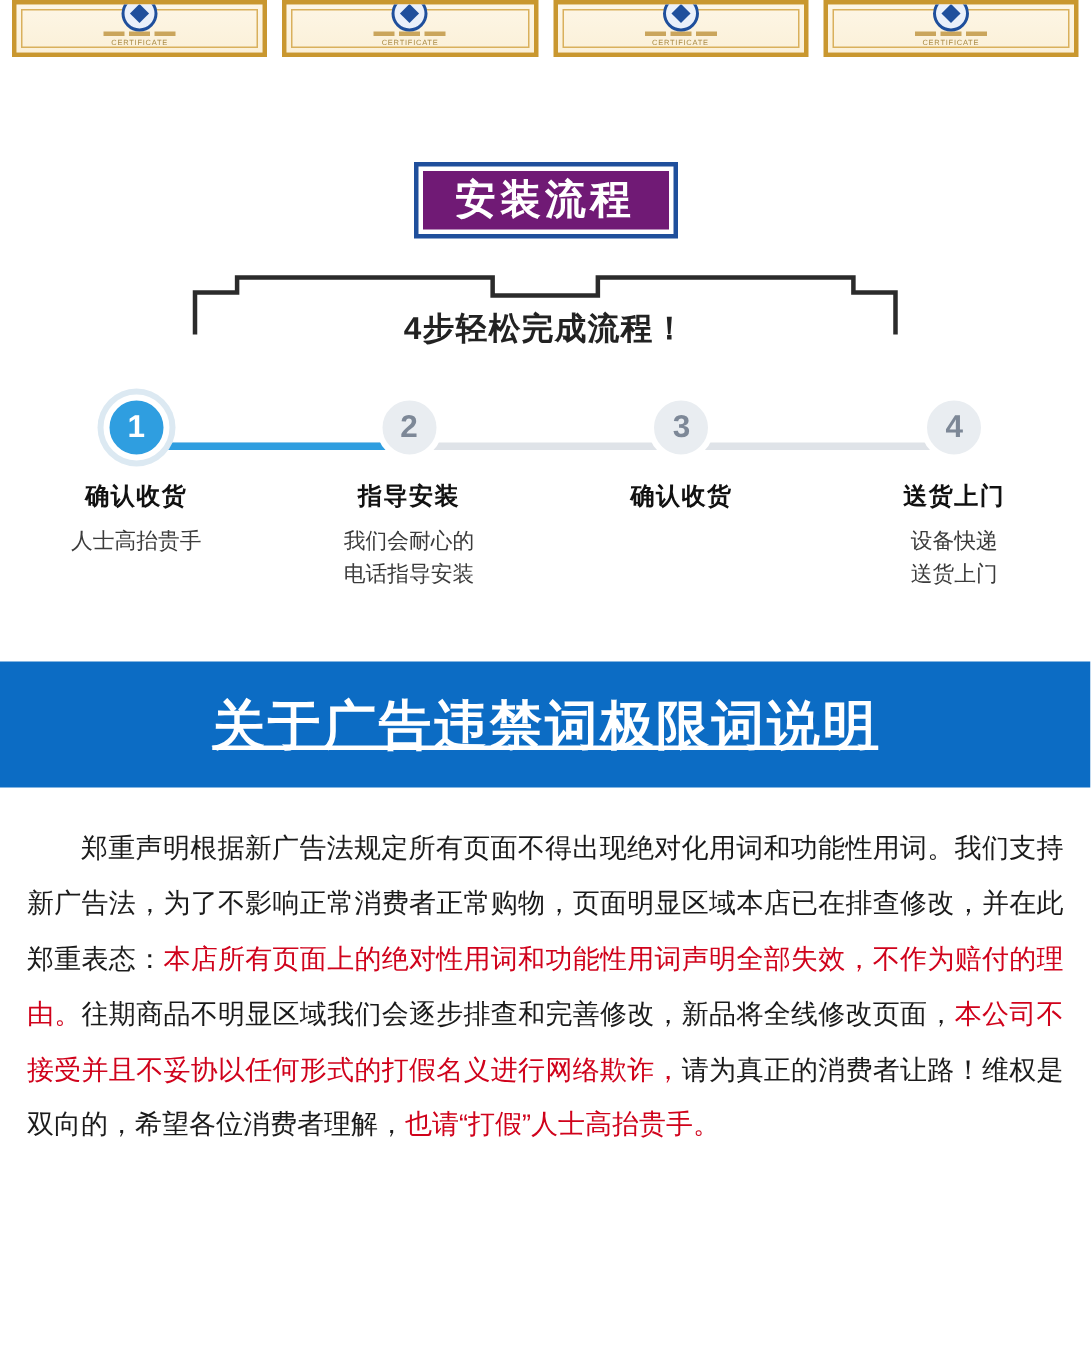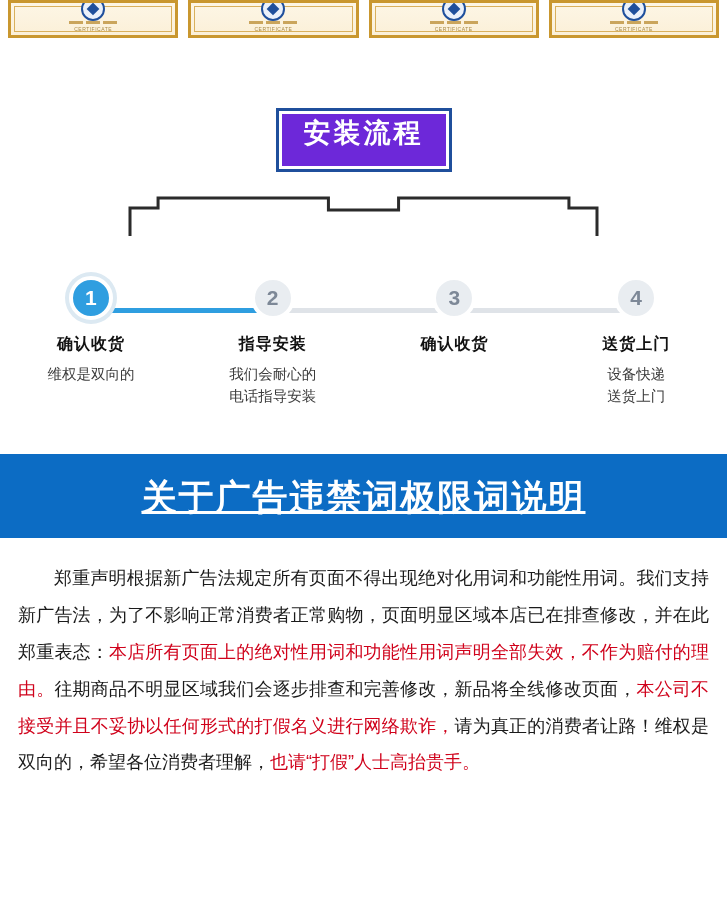--- a/index.html
+++ b/index.html
@@ -91,26 +91,26 @@
   .plaque-wrap {
     margin-top: 68px;
     display: flex;
     justify-content: center;
   }
   .plaque {
     border: 3px solid #1f4f9c;
     padding: 3px;
   }
   .plaque-in {
-    background: #6d28d9;
+    background: #701a75;
     color: #fff;
     font-size: 27px;
     font-weight: bold;
     letter-spacing: 3px;
-    padding: 6px 22px 19px;
+    padding: 6px 22px 6px;
     line-height: 1;
   }
 
   
   .bracket-area {
     position: relative;
     height: 68px;
     margin-top: 24px;
   }
   .bracket {
@@ -291,31 +291,32 @@
     <div class="plaque-in">安装流程</div>
   </div>
 </div>
 
 <div class="bracket-area">
   <div class="bracket">
     <svg viewBox="0 0 470 42" preserveAspectRatio="none">
       <polyline points="2,40 2,12 30,12 30,2 200,2 200,14 270,14 270,2 440,2 440,12 468,12 468,40" fill="none" stroke="#2b2b2b" stroke-width="3"></polyline>
     </svg>
   </div>
+  <div class="bracket-sub">4步轻松完成流程！</div>
 </div>
 
 <div class="steps">
   <div class="steps-track">
     <div class="steps-track-fill"></div>
   </div>
   <div class="step-row">
     <div class="step active">
       <div class="step-bubble">1</div>
       <div class="step-title">确认收货</div>
-      <div class="step-desc">维权是双向的</div>
+      <div class="step-desc">人士高抬贵手</div>
     </div>
     <div class="step">
       <div class="step-bubble">2</div>
       <div class="step-title">指导安装</div>
       <div class="step-desc">我们会耐心的<br>电话指导安装</div>
     </div>
     <div class="step">
       <div class="step-bubble">3</div>
       <div class="step-title">确认收货</div>
     </div>

